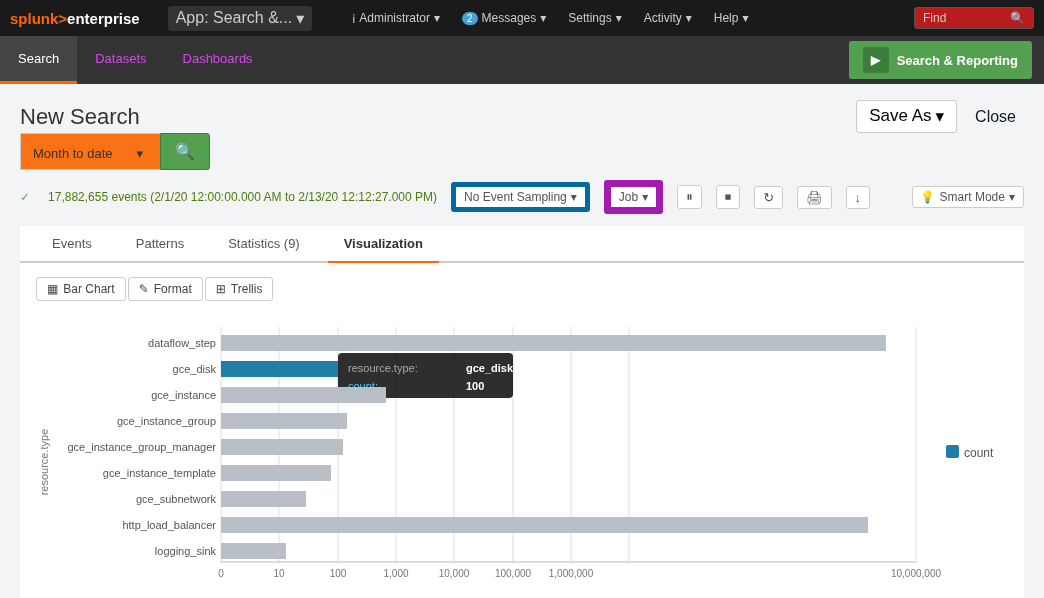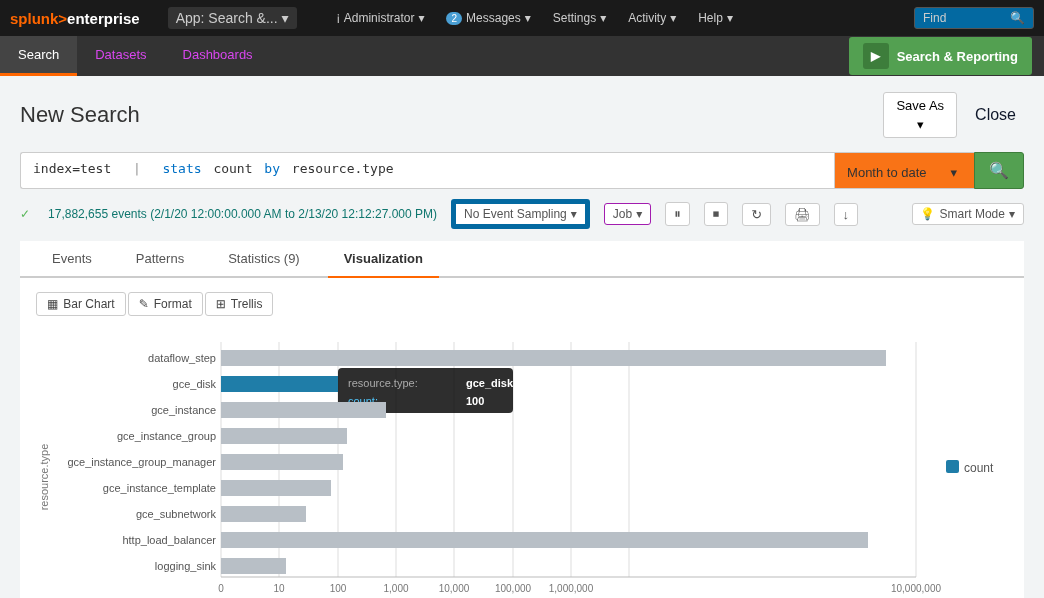--- a/index.html
+++ b/index.html
@@ -16,27 +16,27 @@
     }
     .splunk-logo {
       font-size: 15px;
       font-weight: bold;
       margin-right: 8px;
     }
     .splunk-logo span.splunk { color: #ff6600; }
     .splunk-logo span.enterprise { color: #fff; }
     .top-nav-app {
       color: #ccc;
-      font-size: 14px;
+      font-size: 16px;
       background: #333;
       padding: 3px 8px;
       border-radius: 3px;
       cursor: pointer;
       display: flex;
-      align-items: flex-end;
+      align-items: center;
       gap: 4px;
     }
     .top-nav-items {
       display: flex;
       gap: 2px;
       margin-left: 10px;
       flex: 1;
     }
     .top-nav-item {
       color: #ccc;
@@ -57,39 +57,39 @@
     }
     .top-nav-item .badge-blue {
       background: #4a9fd4;
     }
     .top-nav-right {
       display: flex;
       align-items: center;
       gap: 6px;
     }
     .find-box {
-      background: #0369a1;
+      background: #b91c1c;
       border: 1px solid #555;
       border-radius: 3px;
       padding: 3px 8px;
       color: #ccc;
       font-size: 12px;
       width: 120px;
       display: flex;
       align-items: center;
       gap: 4px;
     }
 
     
     .sec-nav {
       background: #333;
       display: flex;
       align-items: center;
       padding: 0;
-      height: 40px;
+      height: 48px;
     }
     .sec-nav-tabs {
       display: flex;
       height: 100%;
       flex: 1;
     }
     .sec-nav-tab {
       color: #d946ef;
       padding: 0 18px;
       display: flex;
@@ -136,43 +136,41 @@
     .main-content {
       padding: 16px 20px;
       background: #f2f4f5;
     }
 
     
     .page-header {
       display: flex;
       align-items: center;
       justify-content: space-between;
-      margin-bottom: 14px;
       gap: 37px;
     }
     .page-title {
       font-size: 22px;
       font-weight: 300;
       color: #333;
     }
     .page-actions {
       display: flex;
       gap: 10px;
       align-items: center;
     }
     .save-as-btn {
       background: #fff;
       border: 1px solid #ccc;
       padding: 5px 12px;
       border-radius: 3px;
       cursor: pointer;
-      font-size: 13px;
-      display: flex;
-      gap: 4px;
-      flex-direction: column;
+      font-size: 17px;
+      display: flex;
+      gap: 4px;
     }
     .close-btn {
       background: none;
       border: none;
       font-size: 16px;
       color: #0f172a;
       cursor: pointer;
       padding: 5px 8px;
     }
 
@@ -221,34 +219,34 @@
     
     .status-row {
       display: flex;
       align-items: center;
       gap: 14px;
       margin-bottom: 12px;
       font-size: 12px;
       color: #555;
     }
     .status-check { color: #5cb85c; margin-right: 4px; }
-    .status-events { color: #0f766e; font-size: 12px; }
+    .status-events { color: #4d7c0f; font-size: 12px; }
     .no-event-sampling {
       border: 5px solid #0369a1;
       background: #fff;
       border-radius: 3px;
       padding: 3px 8px;
       cursor: pointer;
       display: flex;
       align-items: center;
       gap: 4px;
       font-size: 12px;
     }
     .job-btn {
-      border: 1px solid #a21caf;
+      border: 7px solid #a21caf;
       background: #fff;
       border-radius: 3px;
       padding: 3px 8px;
       cursor: pointer;
       display: flex;
       align-items: center;
       gap: 4px;
       font-size: 12px;
     }
     .icon-btn {
@@ -402,28 +400,20 @@
         <span>Save As</span>
         <span>▾</span>
       </button>
       <button class="close-btn">
         <span>Close</span>
       </button>
     </div>
   </div>
 
   <div class="search-bar-row">
-    <div class="search-input">
-      <span class="kw-index">index=test</span>
-      <span style="margin:0 6px;"> &nbsp;<span class="pipe-char">|</span>&nbsp; </span>
-      <span class="kw-stats">stats</span>
-      <span style="margin:0 4px;"> <span>count</span> </span>
-      <span class="kw-stats">by</span>
-      <span style="margin:0 4px;"> <span>resource.type</span></span>
-    </div>
     <div class="time-picker">
       <span>Month to date</span>
       <span>▾</span>
     </div>
     <button class="search-run-btn">
       <span>🔍</span>
     </button>
   </div>
 
   <div class="status-row">

